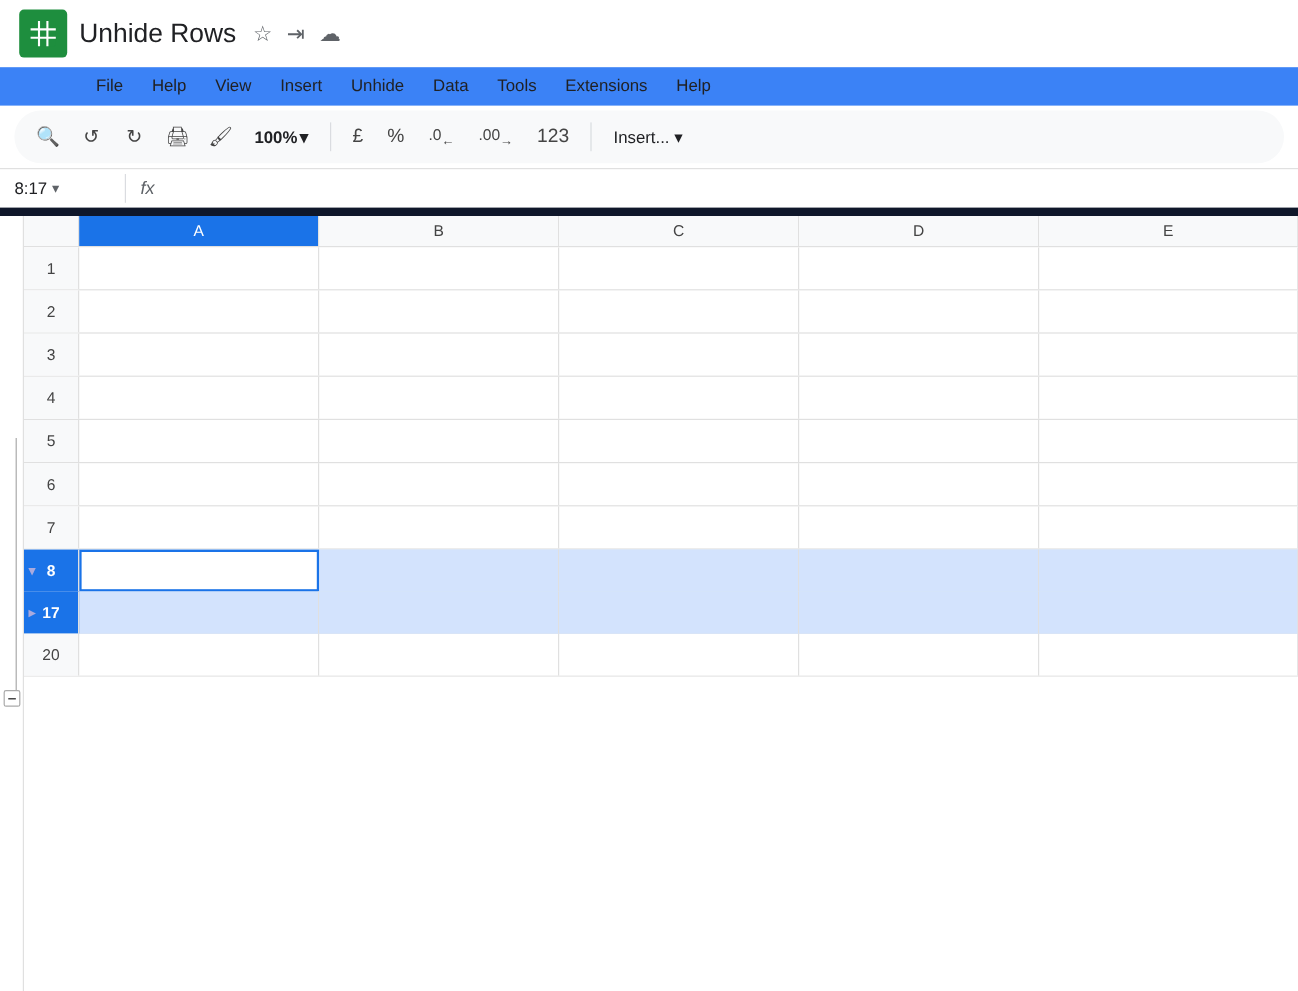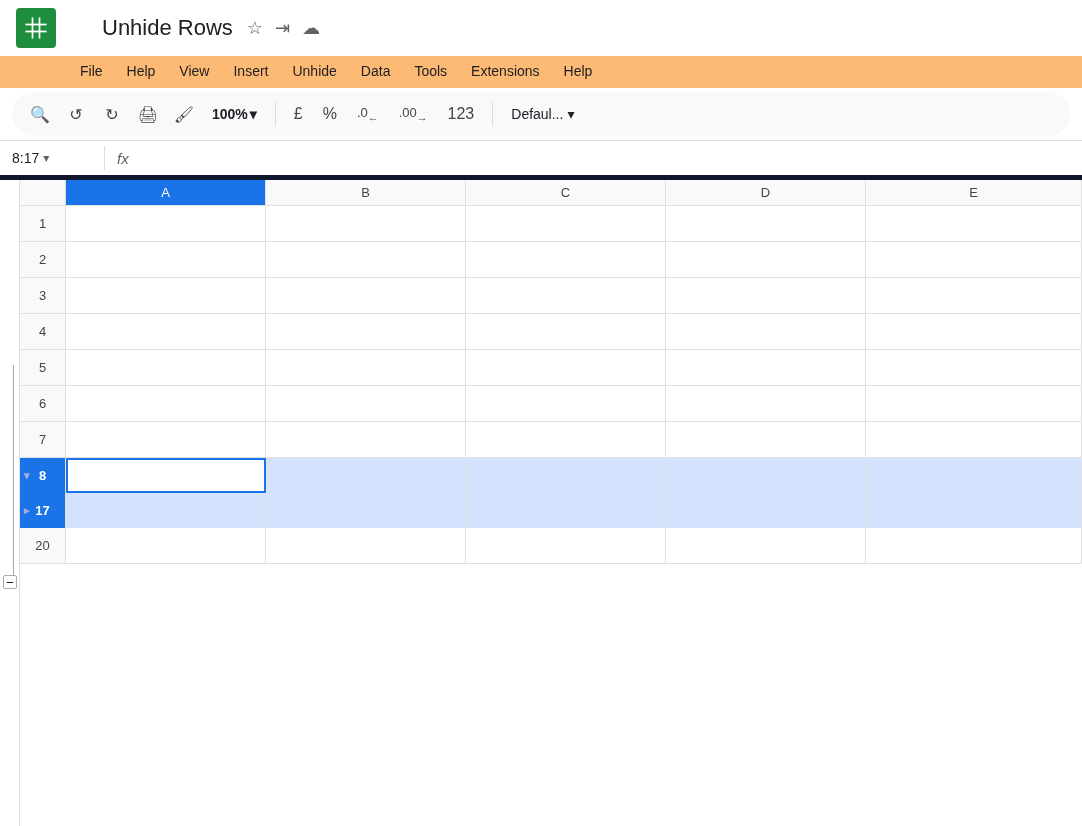--- a/index.html
+++ b/index.html
@@ -28,41 +28,40 @@
       display: flex;
       align-items: center;
       justify-content: center;
     }
     #app-icon svg { width: 28px; height: 28px; }
     #doc-title {
       font-size: 22px;
       font-weight: 400;
       color: #202124;
       margin-right: 4px;
-      margin-left: 36px;
     }
     #title-icons {
       display: flex;
       align-items: center;
       gap: 12px;
       color: #5f6368;
       font-size: 18px;
     }
     #title-icons span {
       cursor: pointer;
       font-size: 20px;
     }
 
     
     #menu-bar {
       display: flex;
       align-items: center;
       padding: 2px 16px 4px 68px;
       gap: 0;
-      background: #fdba74;
+      background: #3b82f6;
     }
     .menu-item {
       padding: 5px 12px;
       font-size: 14px;
       color: #202124;
       cursor: pointer;
       border-radius: 4px;
     }
 
     
@@ -120,21 +119,21 @@
       color: #202124;
       gap: 4px;
     }
 
     
     #formula-bar {
       display: flex;
       align-items: center;
       padding: 4px 12px;
       border-top: 1px solid #e0e0e0;
-      border-bottom: 5px solid #0f172a;
+      border-bottom: 7px solid #0f172a;
       gap: 8px;
       height: 40px;
     }
     #cell-ref {
       display: flex;
       align-items: center;
       gap: 4px;
       min-width: 80px;
     }
     #cell-ref-text {
@@ -315,21 +314,21 @@
       <span>▾</span>
     </div>
     <div class="toolbar-separator"></div>
     <div class="toolbar-text-btn">£</div>
     <div class="toolbar-text-btn">%</div>
     <div class="toolbar-text-btn" style="font-size:13px;">.0<sub>←</sub></div>
     <div class="toolbar-text-btn" style="font-size:13px;">.00<sub>→</sub></div>
     <div class="toolbar-text-btn">123</div>
     <div class="toolbar-separator"></div>
     <div id="font-dropdown">
-      <span>Defaul...</span>
+      <span>Insert...</span>
       <span>▾</span>
     </div>
   </div>
 
   <div id="formula-bar">
     <div id="cell-ref">
       <span id="cell-ref-text">8:17</span>
       <span id="cell-ref-arrow">▾</span>
     </div>
     <div id="formula-separator"></div>

